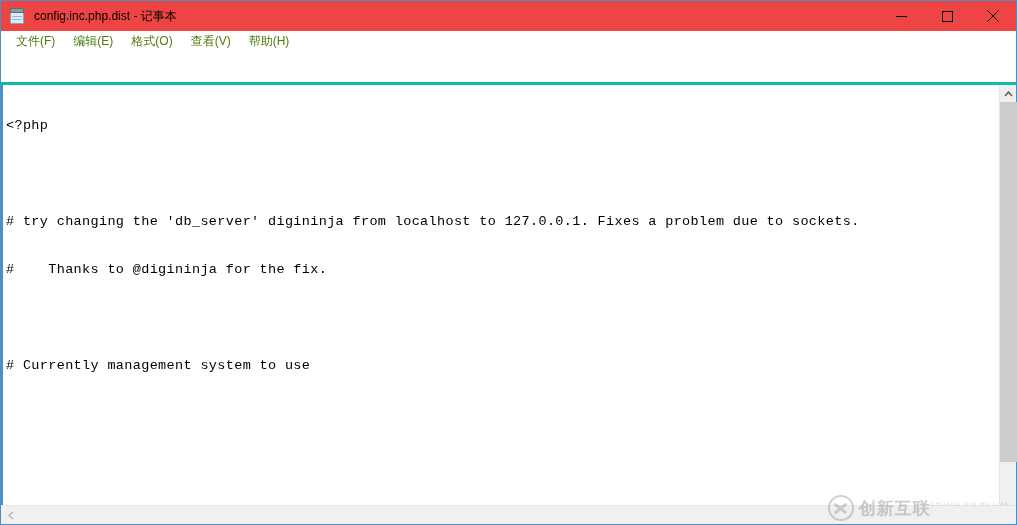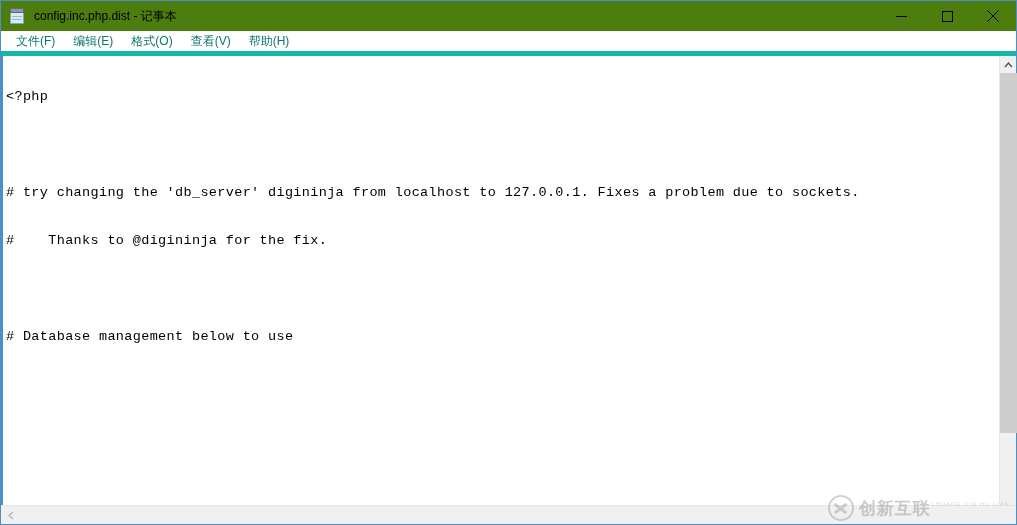--- a/index.html
+++ b/index.html
@@ -22,21 +22,21 @@
     border: 1px solid #4a90c4;
     background: #ffffff;
     display: flex;
     flex-direction: column;
   }
 
   
   .titlebar {
     height: 30px;
     flex: 0 0 30px;
-    background: #4d7c0f;
+    background: #ef4444;
     display: flex;
     align-items: center;
     position: relative;
   }
   .title-left {
     display: flex;
     align-items: center;
     padding-left: 8px;
     gap: 8px;
   }
@@ -99,34 +99,35 @@
     height: 20px;
     flex: 0 0 20px;
     background: #ffffff;
     display: flex;
     align-items: center;
     padding-left: 6px;
     border-bottom: 0;
   }
   .menuitem {
     font-size: 12px;
-    color: #0f766e;
+    color: #4d7c0f;
     padding: 0 9px;
     line-height: 20px;
     white-space: nowrap;
     font-family: "Liberation Sans", sans-serif;
   }
 
   
   .editor-wrap {
     flex: 1 1 auto;
     position: relative;
     display: flex;
     min-height: 0;
-    border-top: 5px solid #14b8a6;
+    border-top: 3px solid #14b8a6;
+    margin-top: 31px;
   }
   .text-area {
     flex: 1 1 auto;
     position: relative;
     overflow: hidden;
     background: #ffffff;
     border-left: 2px solid #4a90c4;
     box-sizing: border-box;
   }
   .code {
@@ -280,21 +281,21 @@
 
   <div class="editor-wrap">
 
     <div class="text-area">
       <div class="code">
         <div class="line">&lt;?php</div>
         <div class="line"></div>
         <div class="line"># try changing the 'db_server' digininja from localhost to 127.0.0.1. Fixes a problem due to sockets.</div>
         <div class="line">#    Thanks to @digininja for the fix.</div>
         <div class="line"></div>
-        <div class="line"># Database management below to use</div>
+        <div class="line"># Currently management system to use</div>
         
         
         
         
         
         
         
         
         
         

